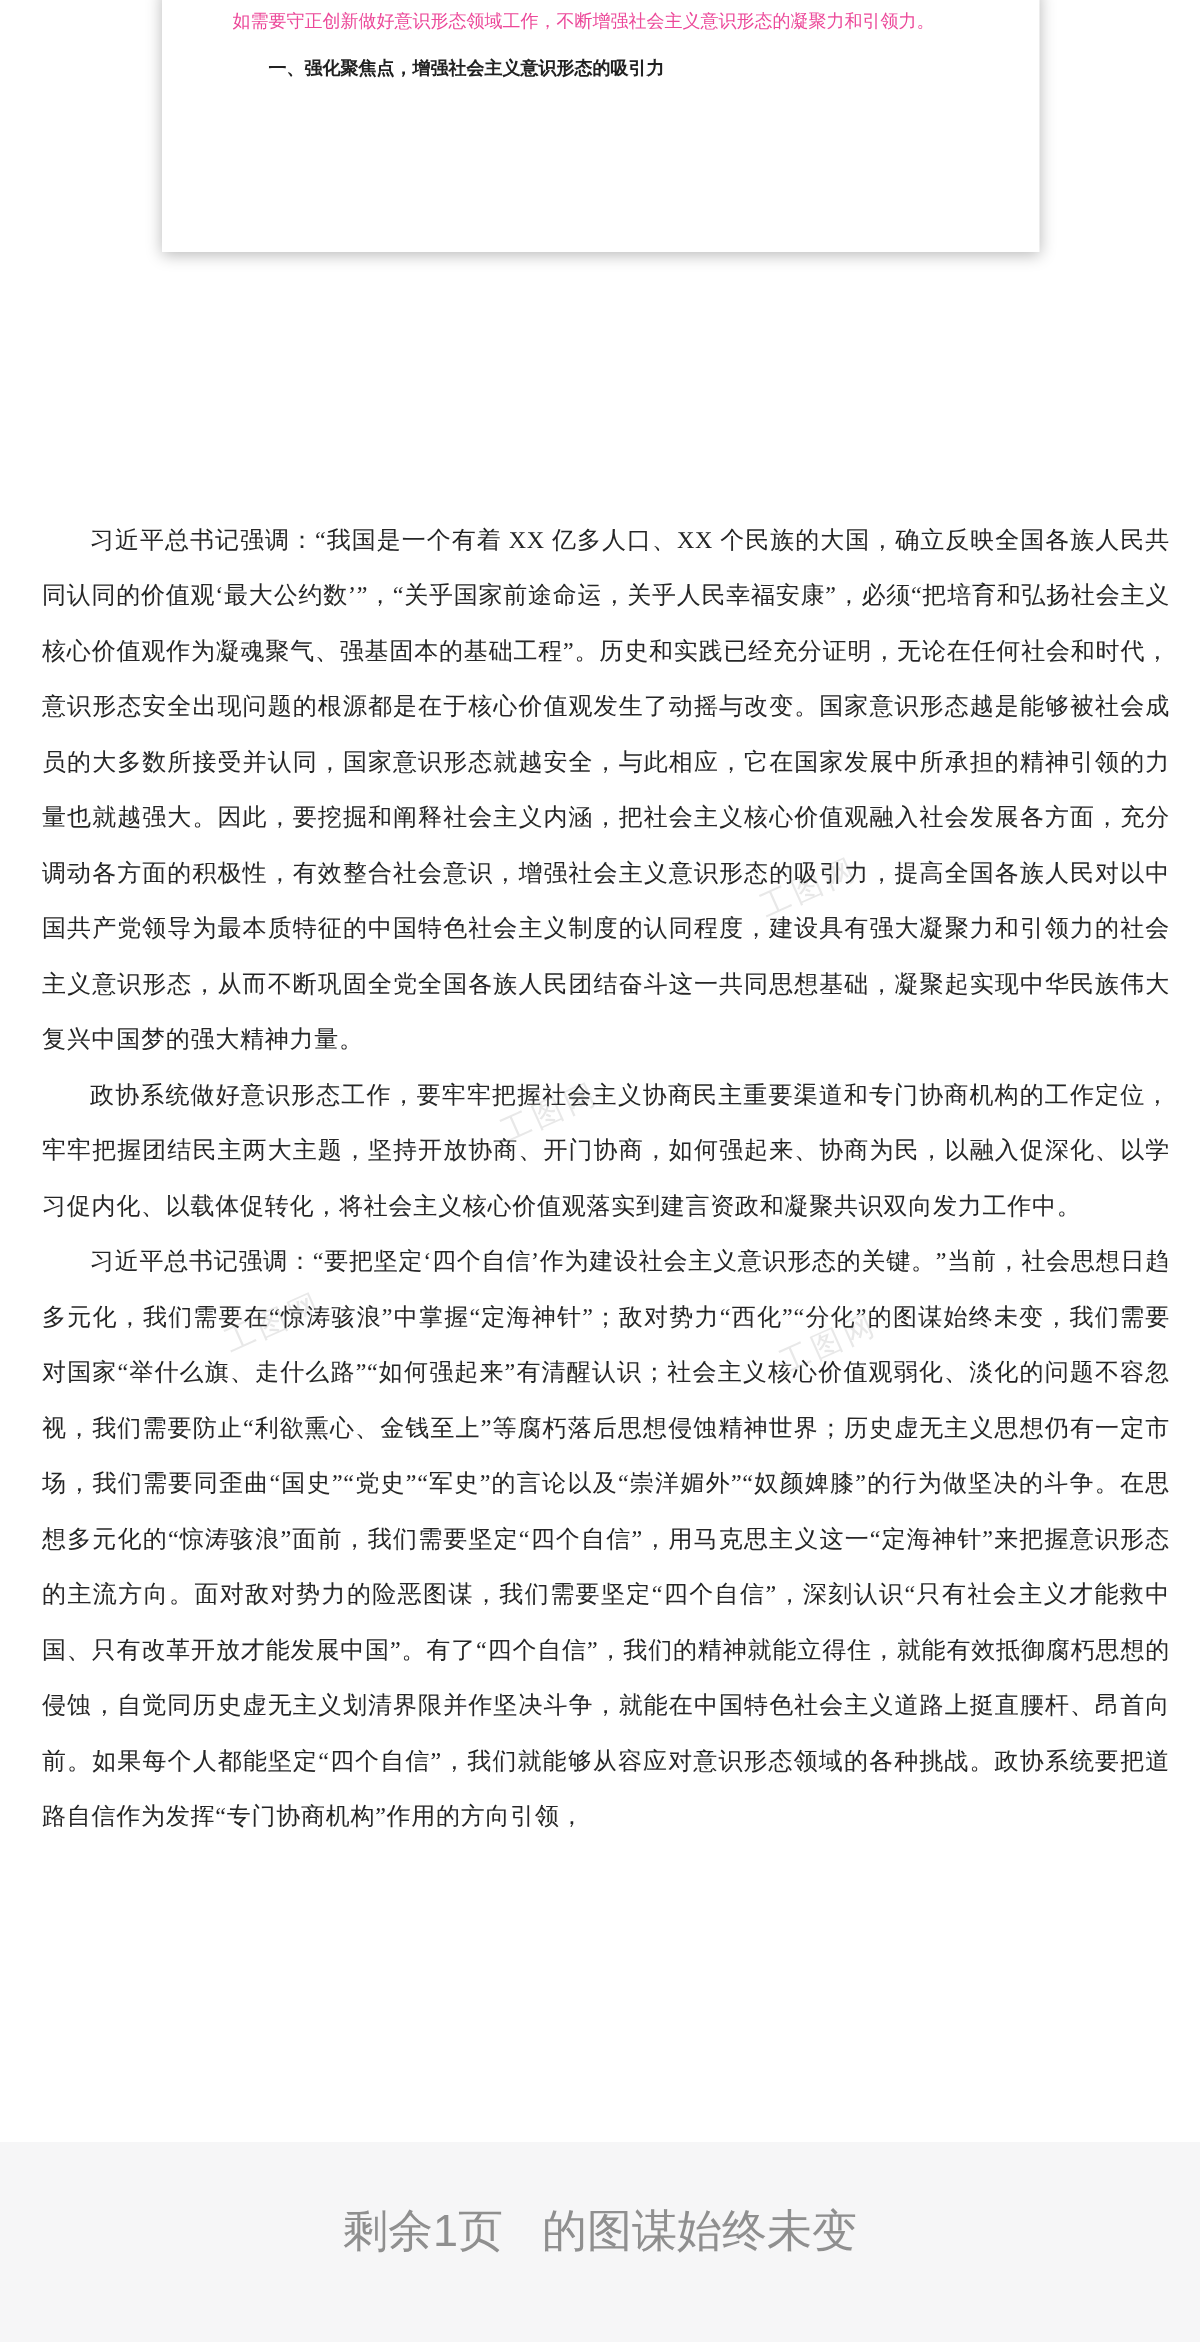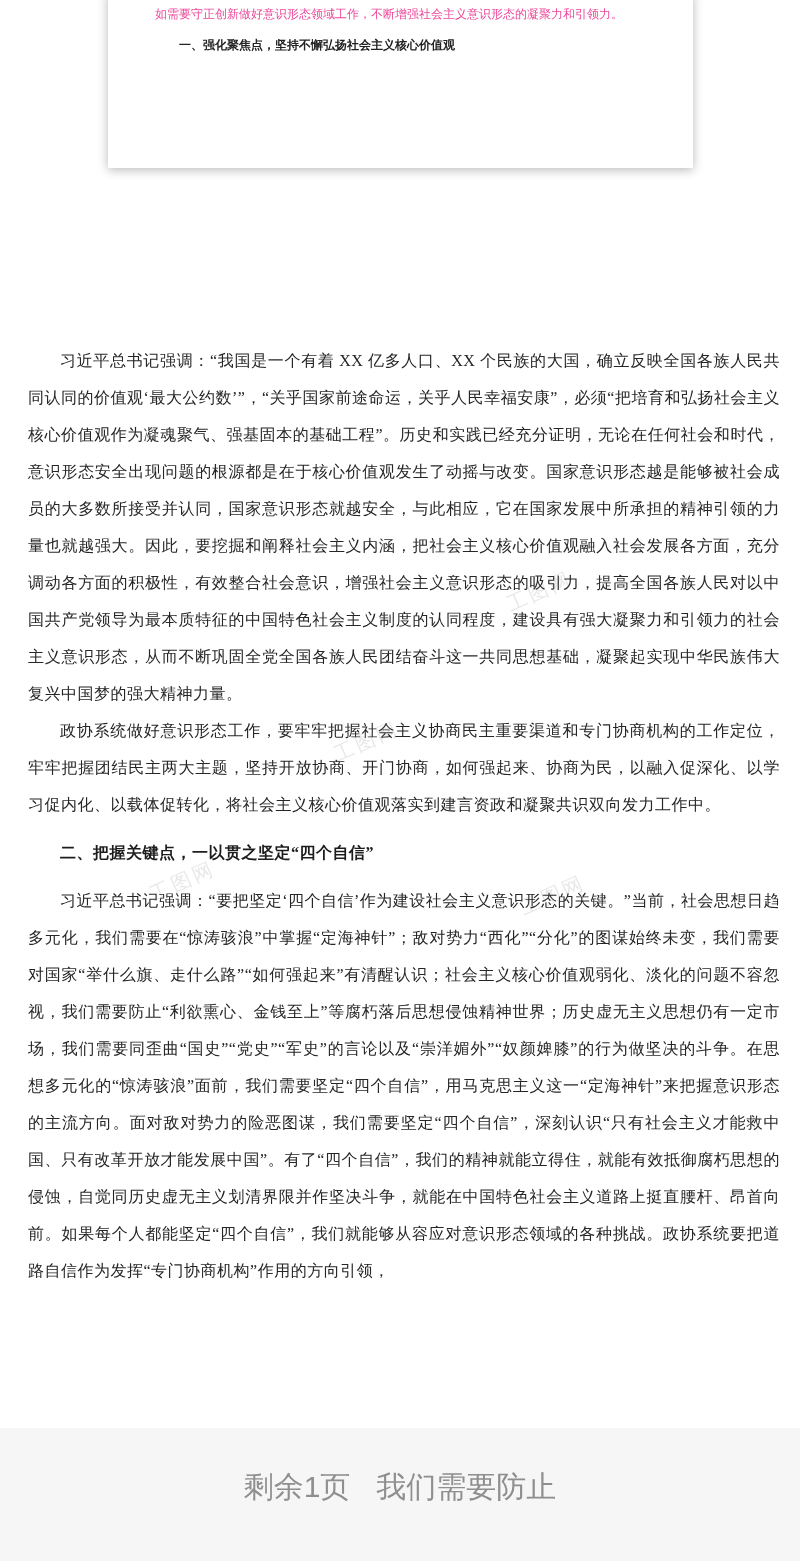--- a/index.html
+++ b/index.html
@@ -54,33 +54,32 @@
   .footer-bar .seg { display:inline-block; }
   .footer-bar .seg + .seg { margin-left:26px; }
 </style>
 </head>
 <body>
 
 <div class="canvas">
 
   <div class="prev-page">
     <p class="pp-line">如需要守正创新做好意识形态领域工作，不断增强社会主义意识形态的凝聚力和引领力。</p>
-    <p class="pp-heading">一、强化聚焦点，坚持不懈弘扬社会主义核心价值观</p>
+    <p class="pp-heading">一、强化聚焦点，增强社会主义意识形态的吸引力</p>
   </div>
 
   <div class="main-doc">
     <p class="para">习近平总书记强调：“我国是一个有着 XX 亿多人口、XX 个民族的大国，确立反映全国各族人民共同认同的价值观‘最大公约数’”，“关乎国家前途命运，关乎人民幸福安康”，必须“把培育和弘扬社会主义核心价值观作为凝魂聚气、强基固本的基础工程”。历史和实践已经充分证明，无论在任何社会和时代，意识形态安全出现问题的根源都是在于核心价值观发生了动摇与改变。国家意识形态越是能够被社会成员的大多数所接受并认同，国家意识形态就越安全，与此相应，它在国家发展中所承担的精神引领的力量也就越强大。因此，要挖掘和阐释社会主义内涵，把社会主义核心价值观融入社会发展各方面，充分调动各方面的积极性，有效整合社会意识，增强社会主义意识形态的吸引力，提高全国各族人民对以中国共产党领导为最本质特征的中国特色社会主义制度的认同程度，建设具有强大凝聚力和引领力的社会主义意识形态，从而不断巩固全党全国各族人民团结奋斗这一共同思想基础，凝聚起实现中华民族伟大复兴中国梦的强大精神力量。</p>
     <p class="para">政协系统做好意识形态工作，要牢牢把握社会主义协商民主重要渠道和专门协商机构的工作定位，牢牢把握团结民主两大主题，坚持开放协商、开门协商，如何强起来、协商为民，以融入促深化、以学习促内化、以载体促转化，将社会主义核心价值观落实到建言资政和凝聚共识双向发力工作中。</p>
-    <p class="h2">二、把握关键点，一以贯之坚定“四个自信”</p>
     <p class="para">习近平总书记强调：“要把坚定‘四个自信’作为建设社会主义意识形态的关键。”当前，社会思想日趋多元化，我们需要在“惊涛骇浪”中掌握“定海神针”；敌对势力“西化”“分化”的图谋始终未变，我们需要对国家“举什么旗、走什么路”“如何强起来”有清醒认识；社会主义核心价值观弱化、淡化的问题不容忽视，我们需要防止“利欲熏心、金钱至上”等腐朽落后思想侵蚀精神世界；历史虚无主义思想仍有一定市场，我们需要同歪曲“国史”“党史”“军史”的言论以及“崇洋媚外”“奴颜婢膝”的行为做坚决的斗争。在思想多元化的“惊涛骇浪”面前，我们需要坚定“四个自信”，用马克思主义这一“定海神针”来把握意识形态的主流方向。面对敌对势力的险恶图谋，我们需要坚定“四个自信”，深刻认识“只有社会主义才能救中国、只有改革开放才能发展中国”。有了“四个自信”，我们的精神就能立得住，就能有效抵御腐朽思想的侵蚀，自觉同历史虚无主义划清界限并作坚决斗争，就能在中国特色社会主义道路上挺直腰杆、昂首向前。如果每个人都能坚定“四个自信”，我们就能够从容应对意识形态领域的各种挑战。政协系统要把道路自信作为发挥“专门协商机构”作用的方向引领，</p>
   </div>
 
   <span class="wm wm-1">工图网</span>
   <span class="wm wm-2">工图网</span>
   <span class="wm wm-3">工图网</span>
   <span class="wm wm-4">工图网</span>
 
   <div class="footer-bar">
     <span class="seg">剩余1页</span>
-    <span class="seg">我们需要防止</span>
+    <span class="seg">的图谋始终未变</span>
   </div>
 
 </div>
 
 </body></html>

